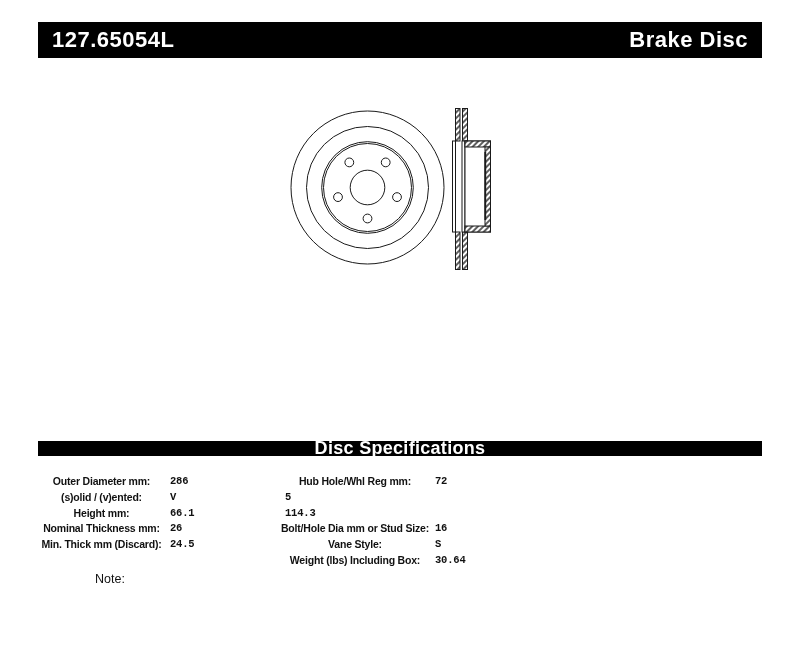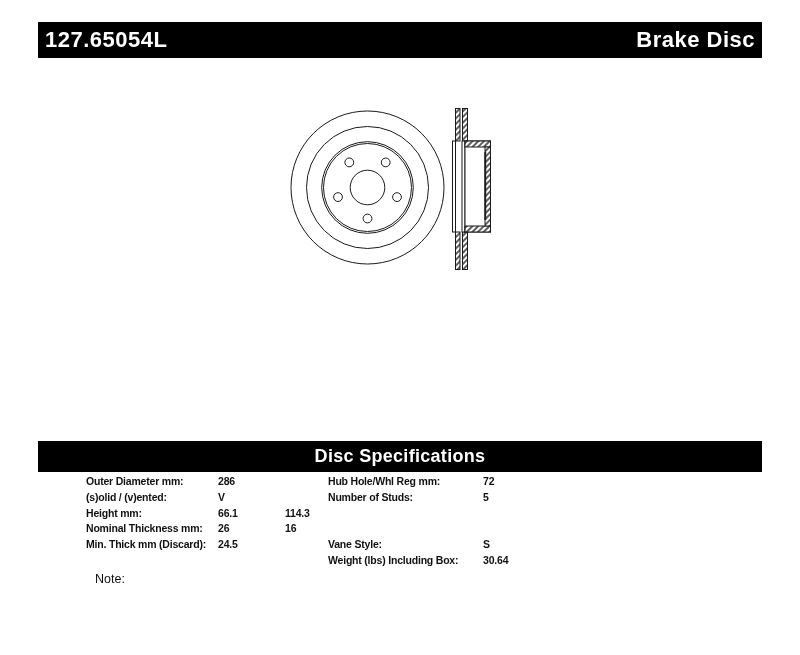--- a/index.html
+++ b/index.html
@@ -4,35 +4,35 @@
 <style>
   html,body{margin:0;padding:0;background:#ffffff;}
   .page{
     position:relative;width:800px;height:655px;background:#ffffff;overflow:hidden;
     font-family:"Liberation Sans",sans-serif;color:#111;
   }
   
   .titlebar{
     position:absolute;left:38px;top:22px;width:724px;height:36px;
     background:#000;color:#fff;display:flex;align-items:center;justify-content:space-between;
-    box-sizing:border-box;padding:0 7px;
+    box-sizing:border-box;padding:0 14px;
     font-weight:bold;font-size:22px;letter-spacing:0.5px;white-space:nowrap;
   }
   .specbar{
-    position:absolute;left:38px;top:441px;width:724px;height:31px;
+    position:absolute;left:38px;top:441px;width:724px;height:15px;
     background:#000;color:#fff;display:flex;align-items:center;justify-content:center;
     font-weight:bold;font-size:18px;letter-spacing:0.3px;
   }
   
   .drawing{position:absolute;left:270px;top:95px;width:240px;height:190px;}
   
   .spec-col{position:absolute;top:474px;font-size:10.5px;font-weight:bold;letter-spacing:-0.2px;}
   .spec-row{display:flex;line-height:15.8px;white-space:nowrap;}
-  .spec-label{display:inline-block;text-align:left;flex:0 0 auto;margin-left:48px;}
-  .spec-value{margin-left:5px;}
+  .spec-label{display:inline-block;text-align:center;flex:0 0 auto;}
+  .spec-value{margin-left:5px;font-family:Liberation Mono, monospace;}
   .col-left{left:38px;}   .col-left  .spec-label{width:127px;}
   .col-mid{left:280px;}   .col-mid   .spec-label{width:150px;}
   .col-right{left:560px;} .col-right .spec-label{width:107px;}
   
   .note{position:absolute;left:95px;top:572px;font-size:12.5px;font-weight:normal;}
 </style>
 </head>
 <body>
 
 <div class="page">
@@ -108,27 +108,27 @@
       <span class="spec-value">24.5</span>
     </div>
   </div>
 
   <div class="spec-col col-mid">
     <div class="spec-row">
       <span class="spec-label">Hub Hole/Whl Reg mm:</span>
       <span class="spec-value">72</span>
     </div>
     <div class="spec-row">
-      <span class="spec-label">Number of Studs:</span>
       <span class="spec-value">5</span>
     </div>
     <div class="spec-row">
       <span class="spec-value">114.3</span>
     </div>
     <div class="spec-row">
+      <span class="spec-label">Bolt/Hole Dia mm or Stud Size:</span>
       <span class="spec-value">16</span>
     </div>
     <div class="spec-row">
       <span class="spec-label">Vane Style:</span>
       <span class="spec-value">S</span>
     </div>
     <div class="spec-row">
       <span class="spec-label">Weight (lbs) Including Box:</span>
       <span class="spec-value">30.64</span>
     </div>

